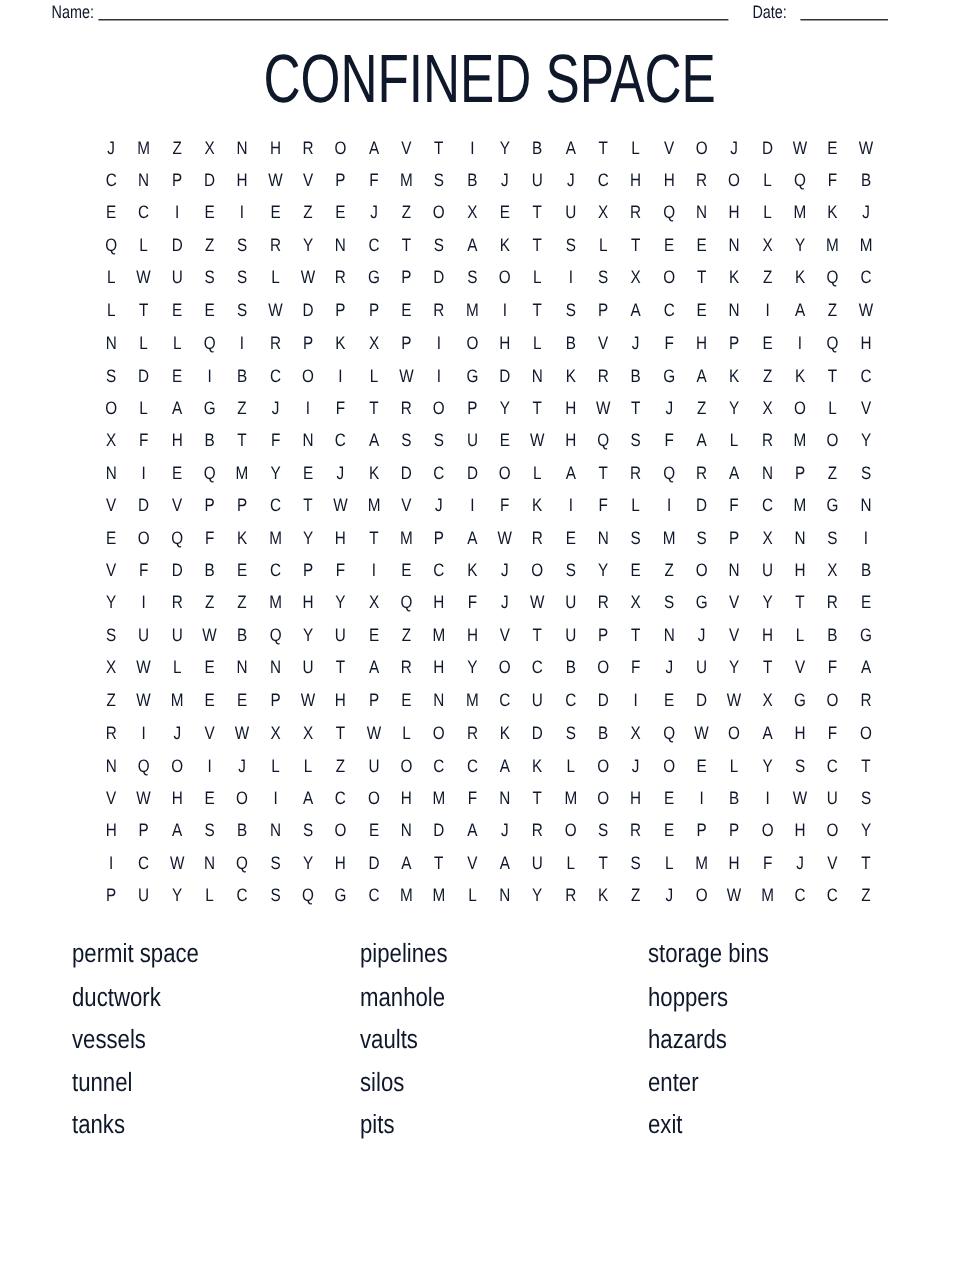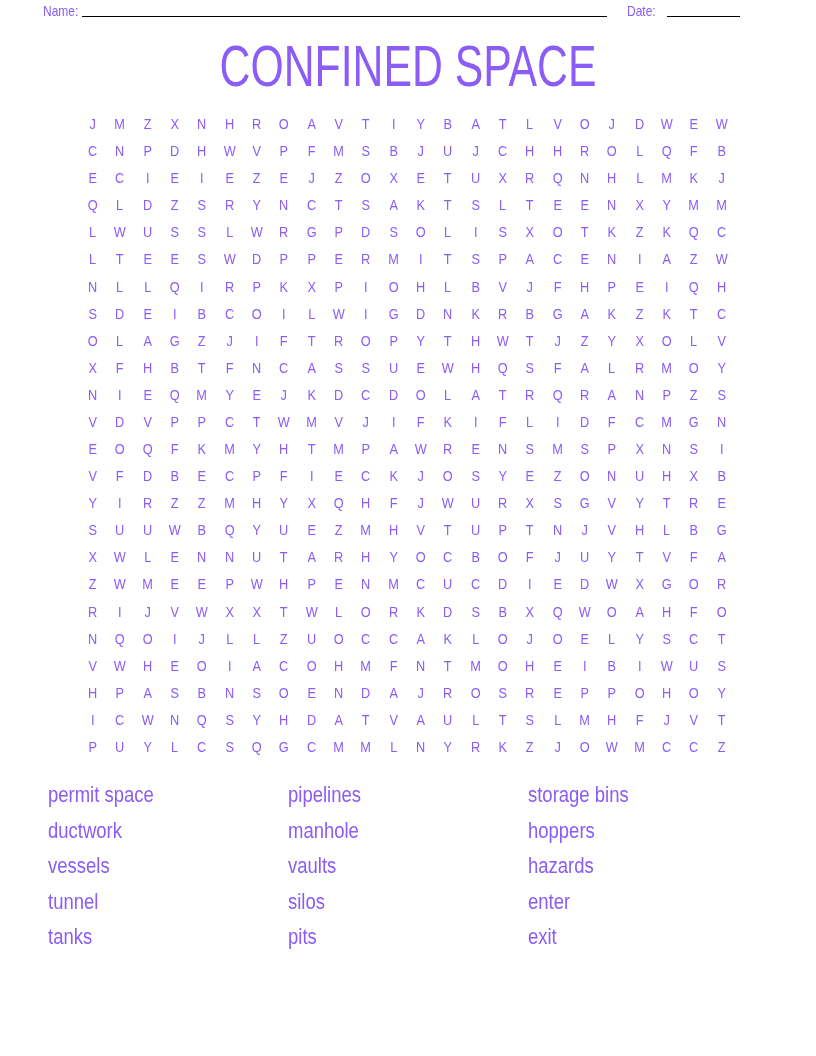--- a/index.html
+++ b/index.html
@@ -5,21 +5,21 @@
   html, body {
     margin: 0;
     padding: 0;
     background: #ffffff;
   }
   .page {
     position: relative;
     width: 816px;
     height: 1056px;
     background: #ffffff;
-    color: #8b5cf6;
+    color: #0f172a;
     font-family: "Liberation Sans", sans-serif;
     overflow: hidden;
   }
 
   
   .name-label {
     position: absolute;
     left: 43px;
     top: 2px;
     font-size: 15px;
@@ -86,21 +86,21 @@
     align-items: center;
     justify-content: center;
     font-size: 15px;
     font-weight: 400;
     transform: scaleX(0.85);
   }
 
   
   .words {
     position: absolute;
-    left: 48px;
+    left: 60px;
     top: 777px;
     display: flex;
     align-items: flex-end;
   }
   .word-col {
     list-style: none;
     margin: 0;
     padding: 0;
     width: 240px;
   }

